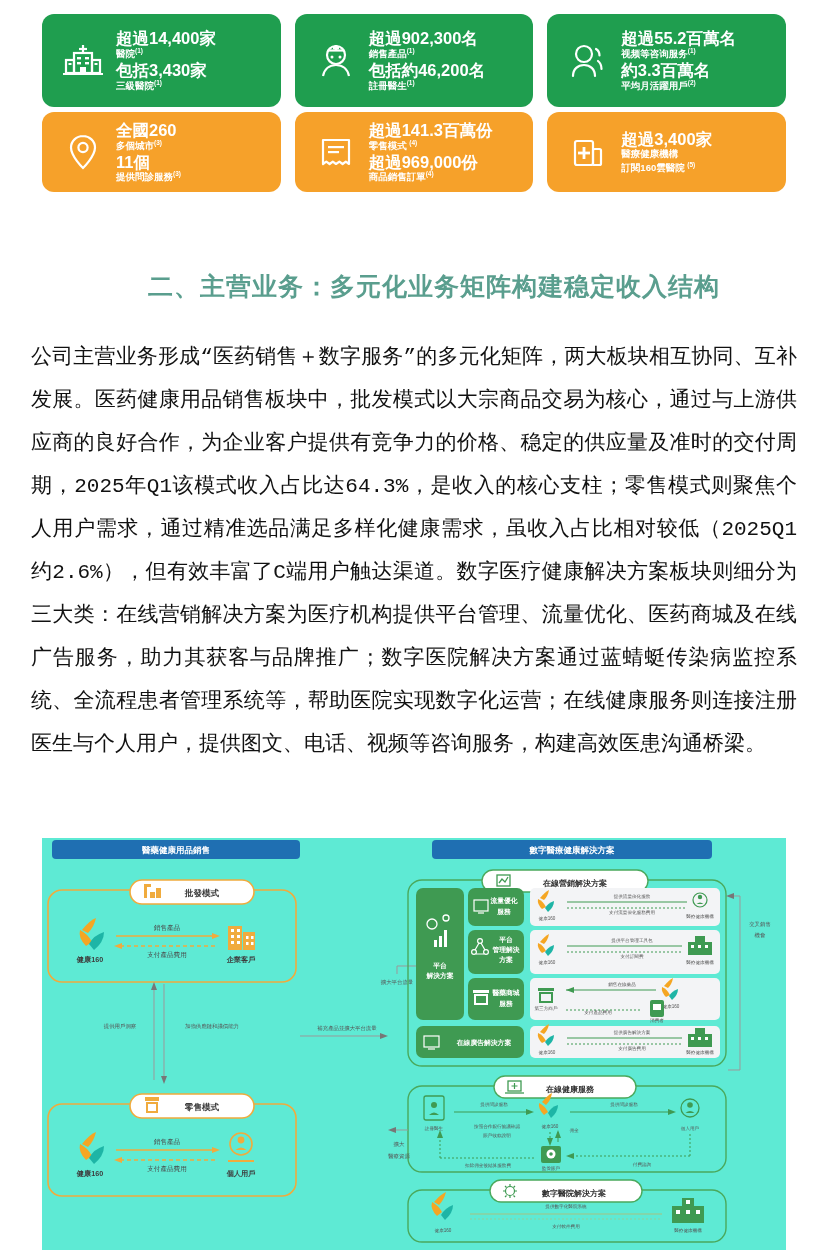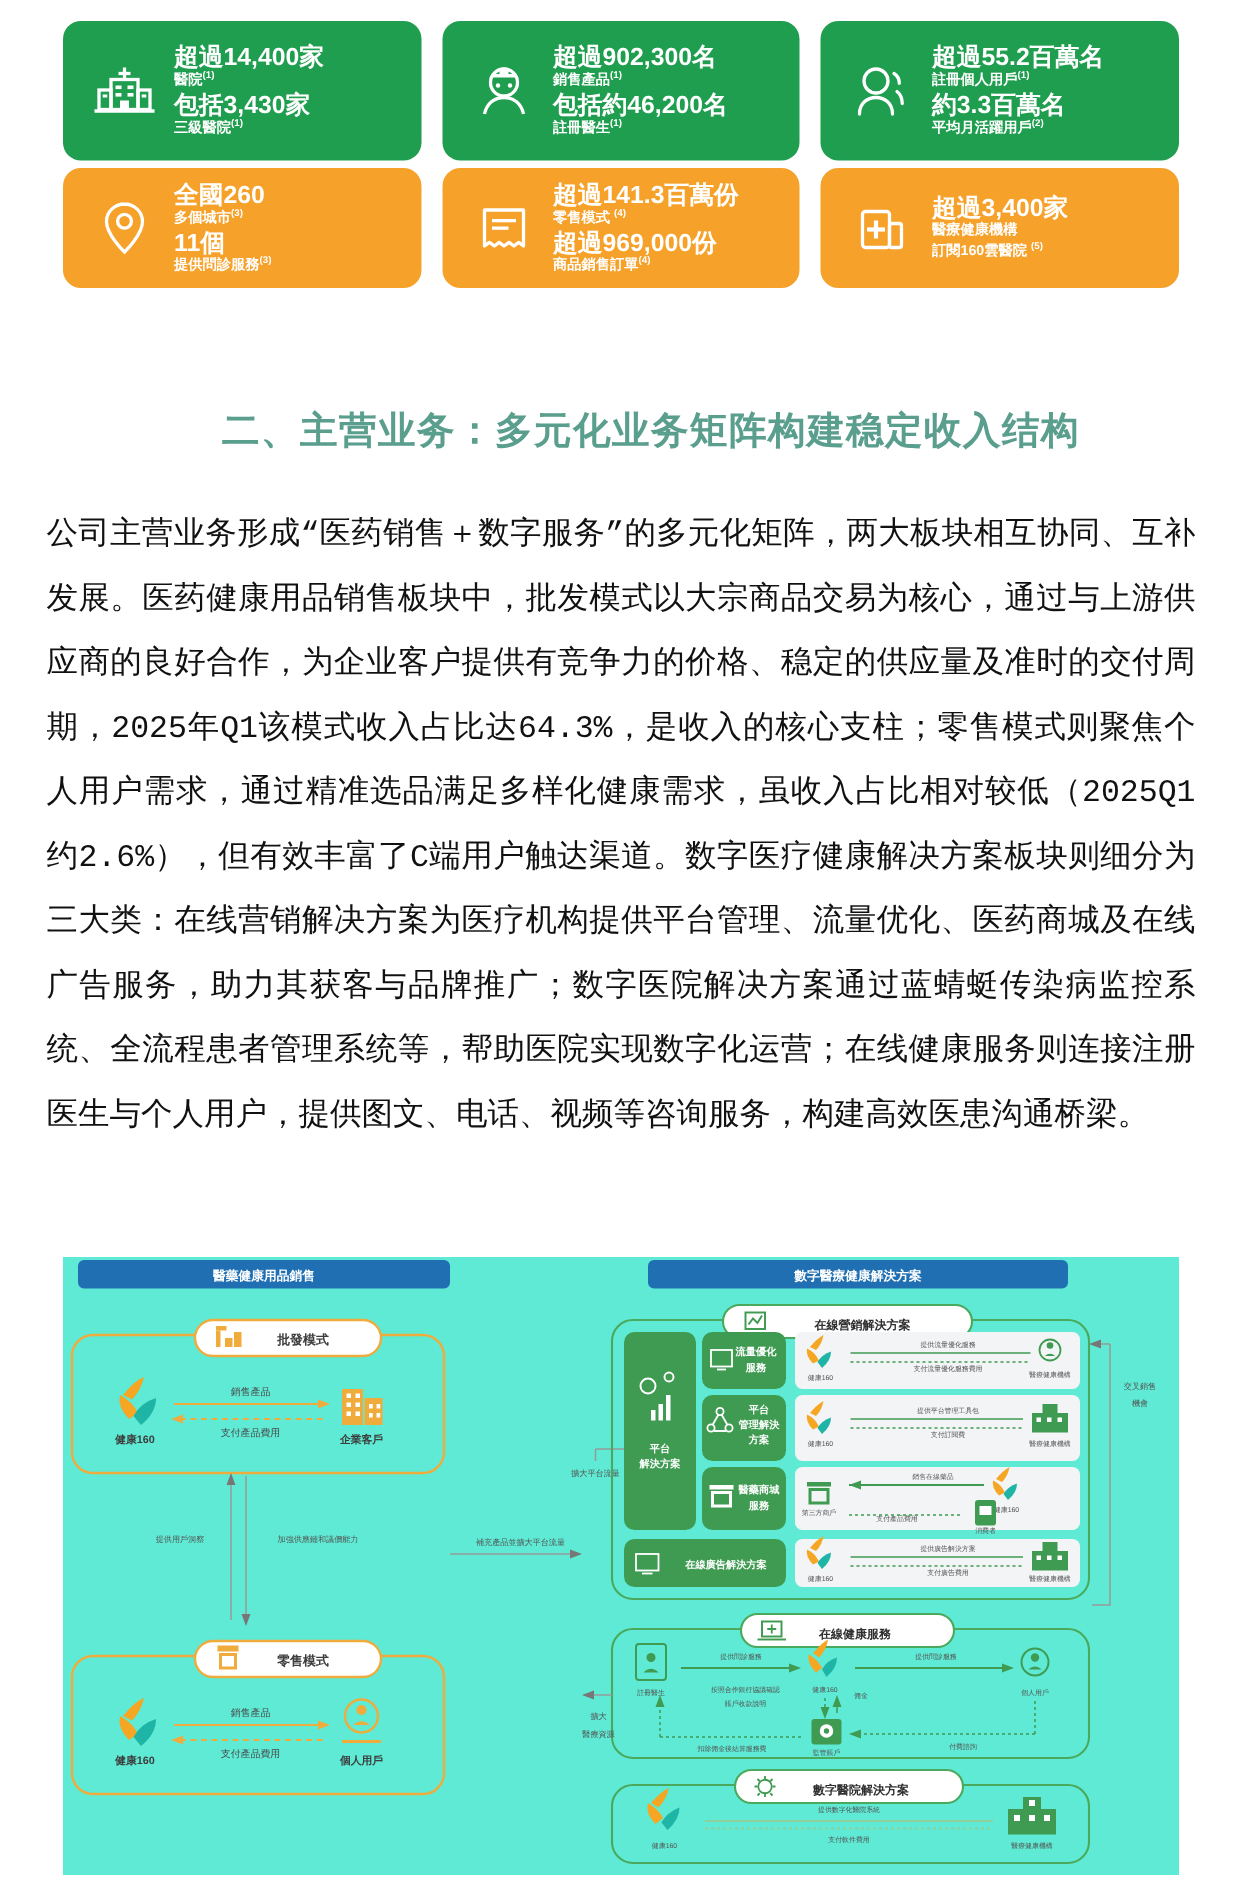--- a/index.html
+++ b/index.html
@@ -125,21 +125,21 @@
             <g fill="none" stroke="#fff" stroke-width="2.2" stroke-linecap="round">
               <circle cx="19" cy="16" r="8"></circle>
               <path d="M8 38c0-7 5-11 11-11s11 4 11 11"></path>
               <path d="M31 11c2.5 1.5 3.5 4 3.5 6.5"></path>
               <path d="M33 23c2.5 2 3.5 5 3.5 8"></path>
             </g>
           </svg>
         </div>
         <div class="kpi-text">
           <div class="kpi-big">超過55.2百萬名</div>
-          <div class="kpi-sub"><span>註冊個人用戶</span><sup>(1)</sup></div>
+          <div class="kpi-sub"><span>视频等咨询服务</span><sup>(1)</sup></div>
           <div class="kpi-big">約3.3百萬名</div>
           <div class="kpi-sub last"><span>平均月活躍用戶</span><sup>(2)</sup></div>
         </div>
       </div>
     </div>
 
     <div class="kpi-row row2">
 
       <div class="kpi-card">
         <div class="kpi-icon">

